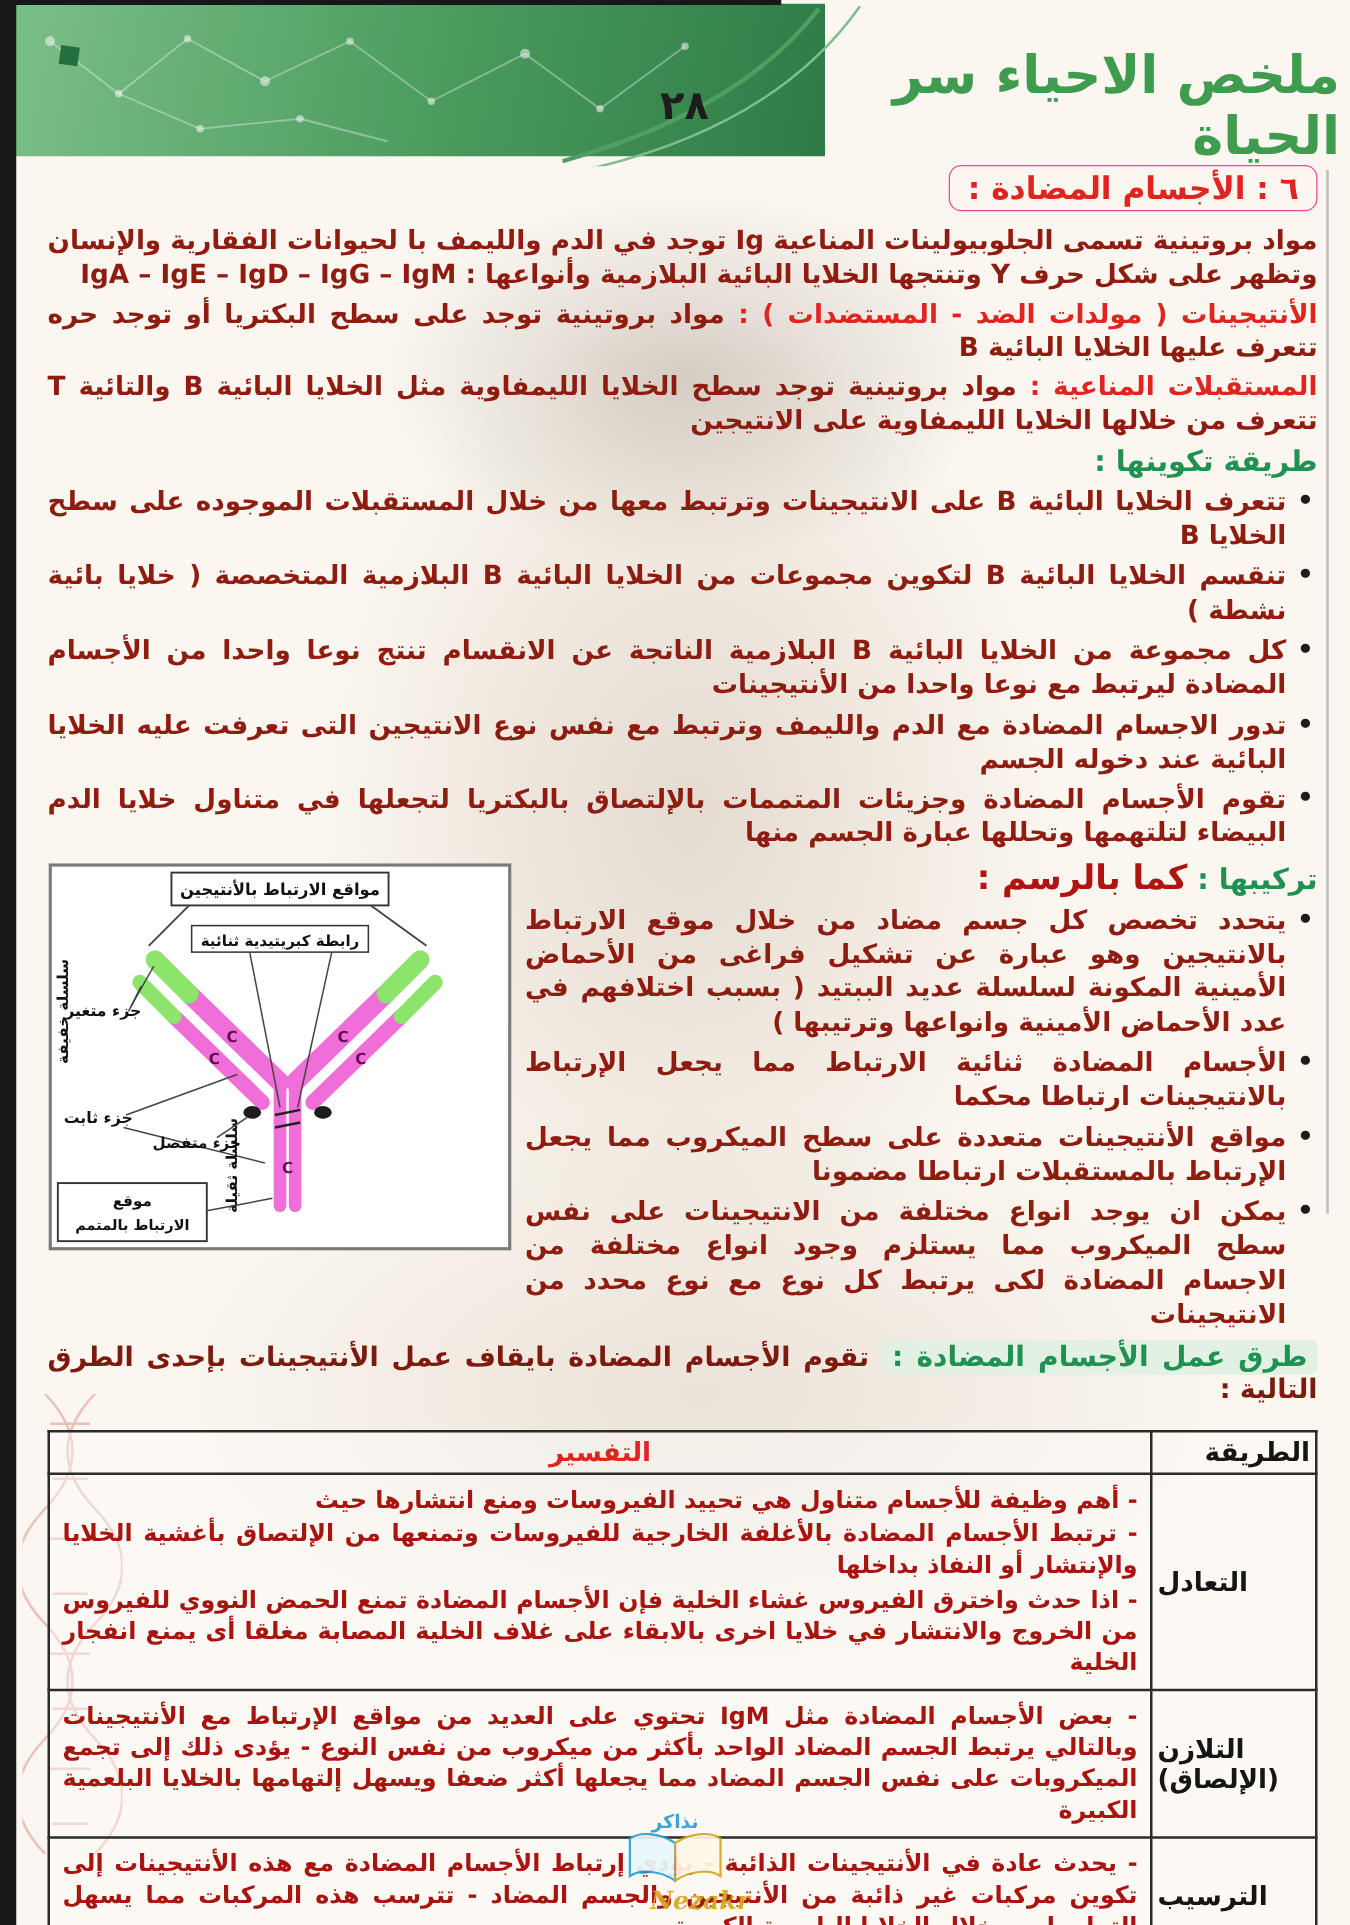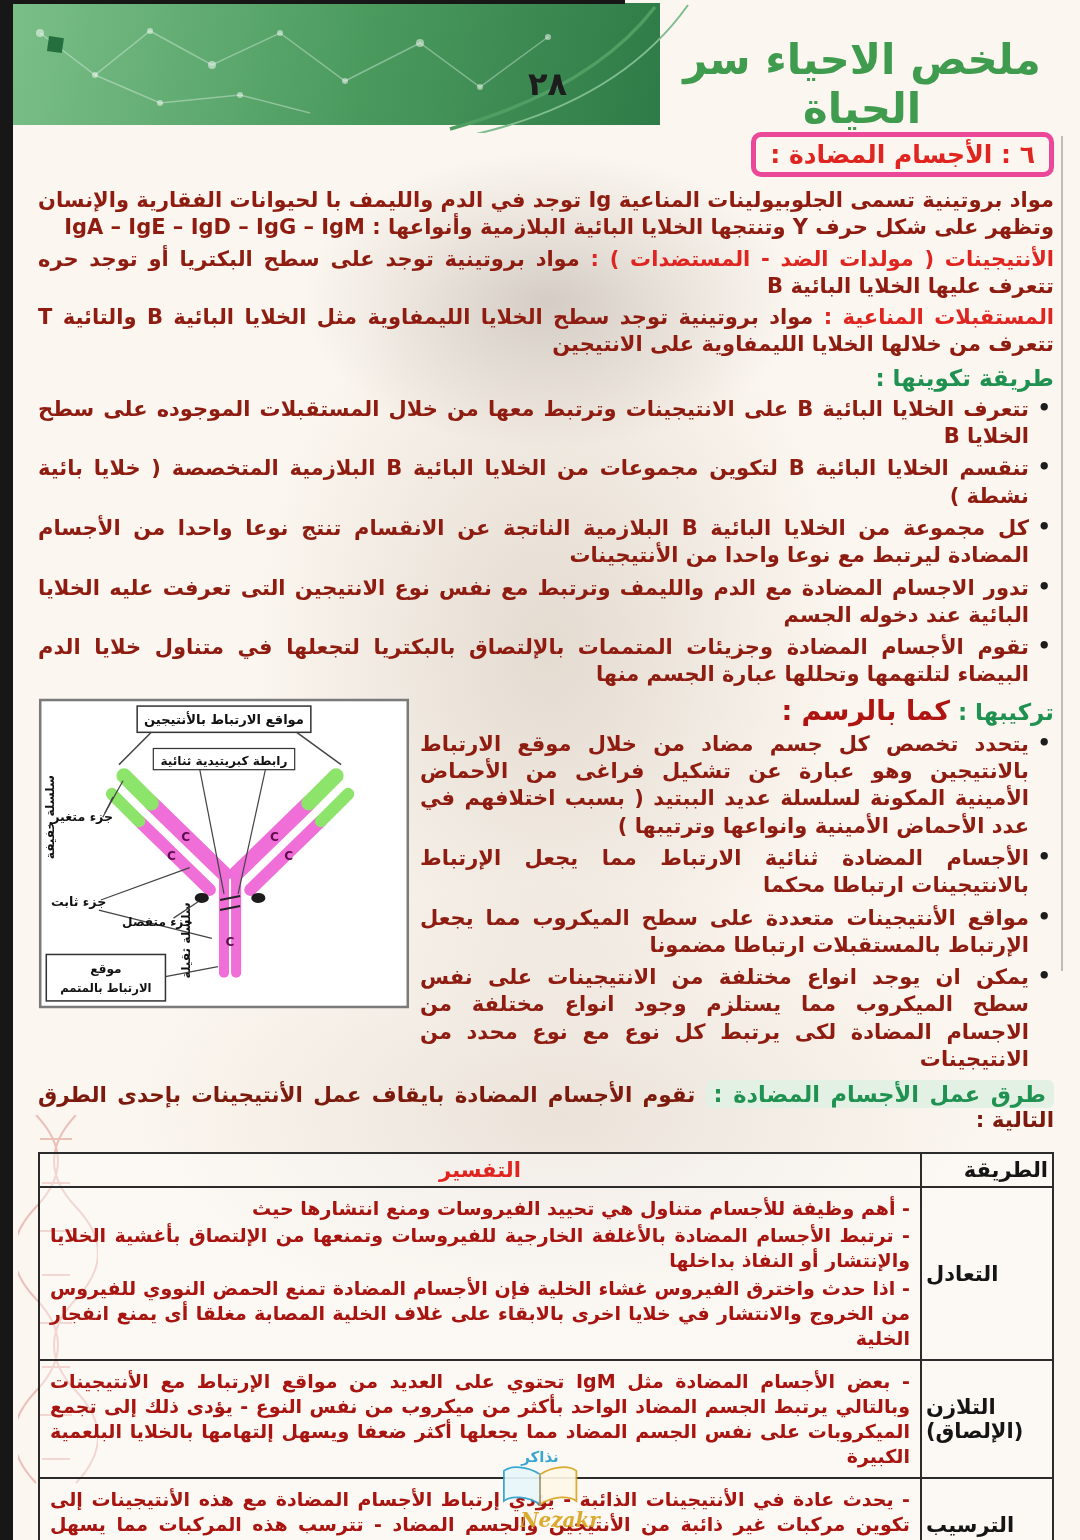--- a/index.html
+++ b/index.html
@@ -21,24 +21,24 @@
   .margin-rule{position:absolute;right:17px;top:136px;width:2px;height:835px;background:rgba(120,120,120,.45);z-index:1;}
   
   .banner{position:absolute;top:3px;left:0;width:700px;height:122px;z-index:3;}
   .banner .band{position:absolute;left:0;top:0;width:660px;height:122px;
     background:linear-gradient(100deg,#7cc089 0%,#4a9a5e 55%,#2f7b47 100%);
     clip-path:polygon(0 0,648 0,640px 0,615px 25px,580px 48px,540px 66px,500px 86px,462px 106px,438px 122px,0 122px);}
   .banner svg{position:absolute;left:0;top:0;}
   .page-num{position:absolute;left:528px;top:62px;z-index:4;
     font-size:32px;font-weight:800;color:#1d1d1d;}
   .banner-title{position:absolute;left:652px;top:32px;width:420px;z-index:4;
-    text-align:center;font-size:42px;font-weight:800;color:#3f9b4d;letter-spacing:-1px;}
+    text-align:right;font-size:42px;font-weight:800;color:#3f9b4d;letter-spacing:-1px;}
   
   .content{position:absolute;top:130px;right:26px;left:38px;z-index:2;text-align:justify;}
-  .sec-title-box{display:inline-block;border:5px solid #ec4899;border-radius:10px;
+  .sec-title-box{display:inline-block;border:1px solid #ec4899;border-radius:10px;
     padding:3px 14px;margin:2px 0 6px;color:#e02520;font-size:25px;font-weight:800;}
   .body{color:#8f1c10;font-size:21px;font-weight:700;line-height:1.3;margin:4px 0;}
   .lead{color:#e02420;}
   .green-h{color:#1f9150;font-size:23px;font-weight:800;margin:6px 0 3px;}
   .green-h .note{color:#b01410;font-size:27px;margin-left:20px;}
   .bullet{position:relative;padding-right:25px;color:#8f1c10;font-size:21px;
     font-weight:700;line-height:1.3;margin:5px 0;}
   .dot{position:absolute;right:3px;top:-1px;color:#1c1c1c;font-size:21px;}
   .diagram-float{float:left;width:372px;margin:4px 10px 6px 0;direction:ltr;}
   .methods-h{font-size:21.5px;font-weight:800;margin:8px 0 20px;color:#7c1a0e;clear:both;}

